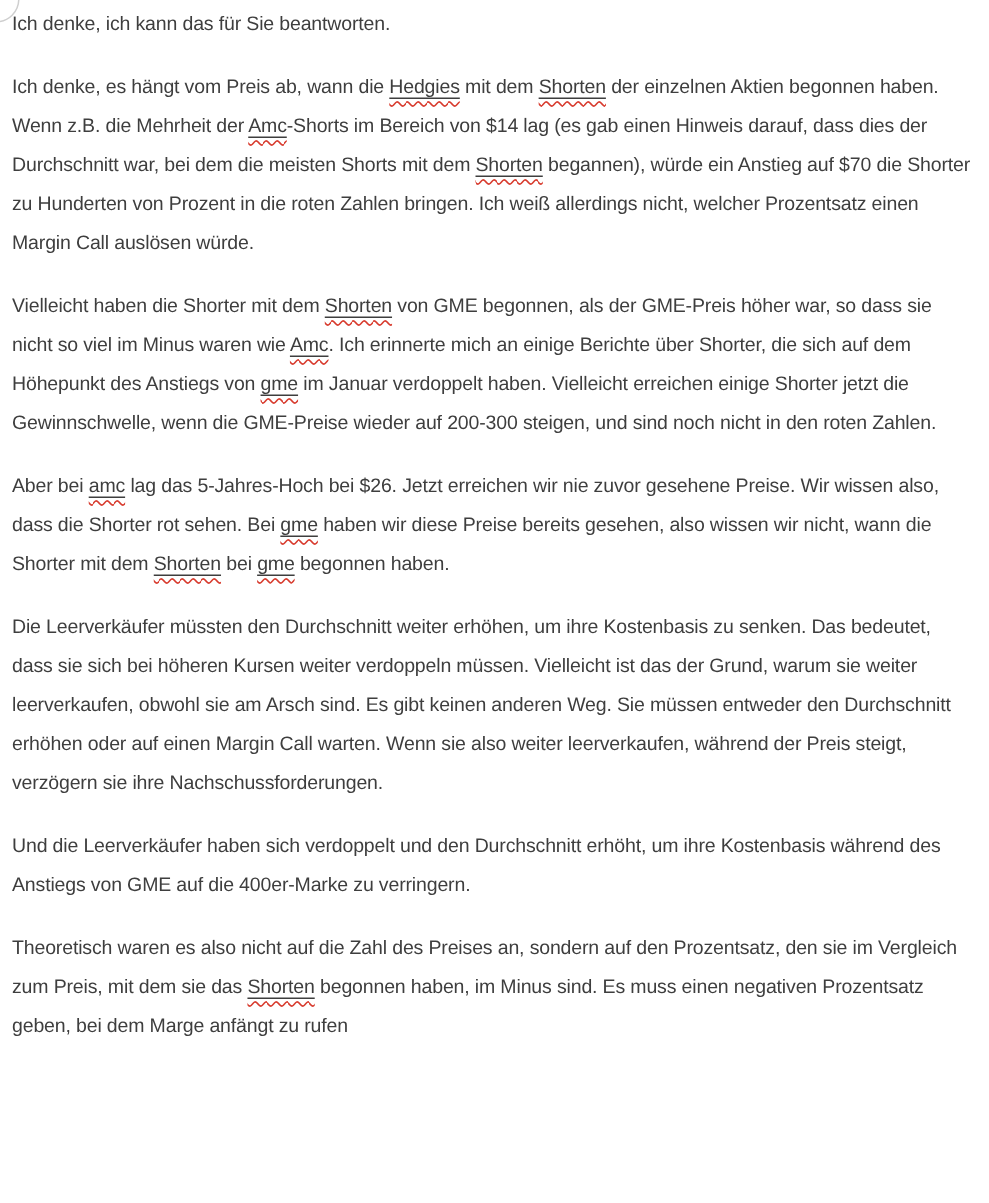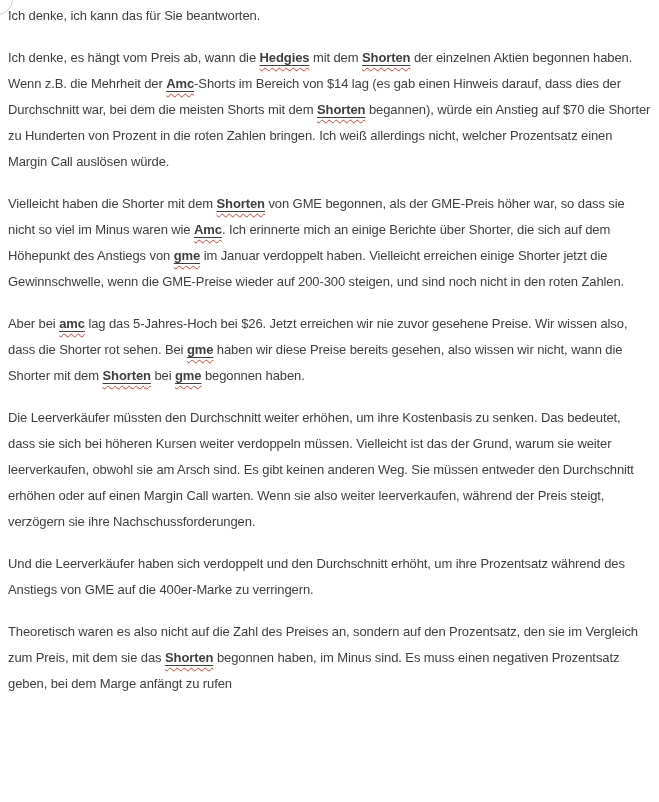--- a/index.html
+++ b/index.html
@@ -45,21 +45,20 @@
     white-space: pre-wrap;
   }
   .para:last-child { margin-bottom: 0; }
   
   .spell {
     text-decoration-line: underline;
     text-decoration-style: wavy;
     text-decoration-color: var(--squiggle-color);
     text-decoration-thickness: 1px;
     text-underline-offset: 5px;
-    font-weight: bold;
   }
   
   .solid {
     text-decoration-line: underline;
     text-decoration-style: solid;
     text-decoration-color: currentColor;
     text-decoration-thickness: 1px;
     text-underline-offset: 2.5px;
   }
 </style>
@@ -67,15 +66,15 @@
 <body>
 
 <div class="corner-arc"></div>
 
 <div class="doc">
     <p class="para"><span>Ich denke, ich kann das für Sie beantworten.</span></p>
     <p class="para"><span>Ich denke, es hängt vom Preis ab, wann die </span><span class="spell"><span class="solid">Hedgies</span></span><span> mit dem </span><span class="spell"><span class="solid">Shorten</span></span><span> der einzelnen Aktien begonnen haben. Wenn z.B. die Mehrheit der </span><span class="spell"><span class="solid">Amc</span></span><span>-Shorts im Bereich von $14 lag (es gab einen Hinweis darauf, dass dies der Durchschnitt war, bei dem die meisten Shorts mit dem </span><span class="spell"><span class="solid">Shorten</span></span><span> begannen), würde ein Anstieg auf $70 die Shorter zu Hunderten von Prozent in die roten Zahlen bringen. Ich weiß allerdings nicht, welcher Prozentsatz einen Margin Call auslösen würde.</span></p>
     <p class="para"><span>Vielleicht haben die Shorter mit dem </span><span class="spell"><span class="solid">Shorten</span></span><span> von GME begonnen, als der GME-Preis höher war, so dass sie nicht so viel im Minus waren wie </span><span class="spell"><span class="solid">Amc</span></span><span>. Ich erinnerte mich an einige Berichte über Shorter, die sich auf dem Höhepunkt des Anstiegs von </span><span class="spell"><span class="solid">gme</span></span><span> im Januar verdoppelt haben. Vielleicht erreichen einige Shorter jetzt die Gewinnschwelle, wenn die GME-Preise wieder auf 200-300 steigen, und sind noch nicht in den roten Zahlen.</span></p>
     <p class="para"><span>Aber bei </span><span class="spell"><span class="solid">amc</span></span><span> lag das 5-Jahres-Hoch bei $26. Jetzt erreichen wir nie zuvor gesehene Preise. Wir wissen also, dass die Shorter rot sehen. Bei </span><span class="spell"><span class="solid">gme</span></span><span> haben wir diese Preise bereits gesehen, also wissen wir nicht, wann die Shorter mit dem </span><span class="spell"><span class="solid">Shorten</span></span><span> bei </span><span class="spell"><span class="solid">gme</span></span><span> begonnen haben.</span></p>
     <p class="para"><span>Die Leerverkäufer müssten den Durchschnitt weiter erhöhen, um ihre Kostenbasis zu senken. Das bedeutet, dass sie sich bei höheren Kursen weiter verdoppeln müssen. Vielleicht ist das der Grund, warum sie weiter leerverkaufen, obwohl sie am Arsch sind. Es gibt keinen anderen Weg. Sie müssen entweder den Durchschnitt erhöhen oder auf einen Margin Call warten. Wenn sie also weiter leerverkaufen, während der Preis steigt, verzögern sie ihre Nachschussforderungen.</span></p>
-    <p class="para"><span>Und die Leerverkäufer haben sich verdoppelt und den Durchschnitt erhöht, um ihre Prozentsatz während des Anstiegs von GME auf die 400er-Marke zu verringern.</span></p>
+    <p class="para"><span>Und die Leerverkäufer haben sich verdoppelt und den Durchschnitt erhöht, um ihre Kostenbasis während des Anstiegs von GME auf die 400er-Marke zu verringern.</span></p>
     <p class="para"><span>Theoretisch waren es also nicht auf die Zahl des Preises an, sondern auf den Prozentsatz, den sie im Vergleich zum Preis, mit dem sie das </span><span class="spell"><span class="solid">Shorten</span></span><span> begonnen haben, im Minus sind. Es muss einen negativen Prozentsatz geben, bei dem Marge anfängt zu rufen</span></p>
   </div>
 
 </body></html>

